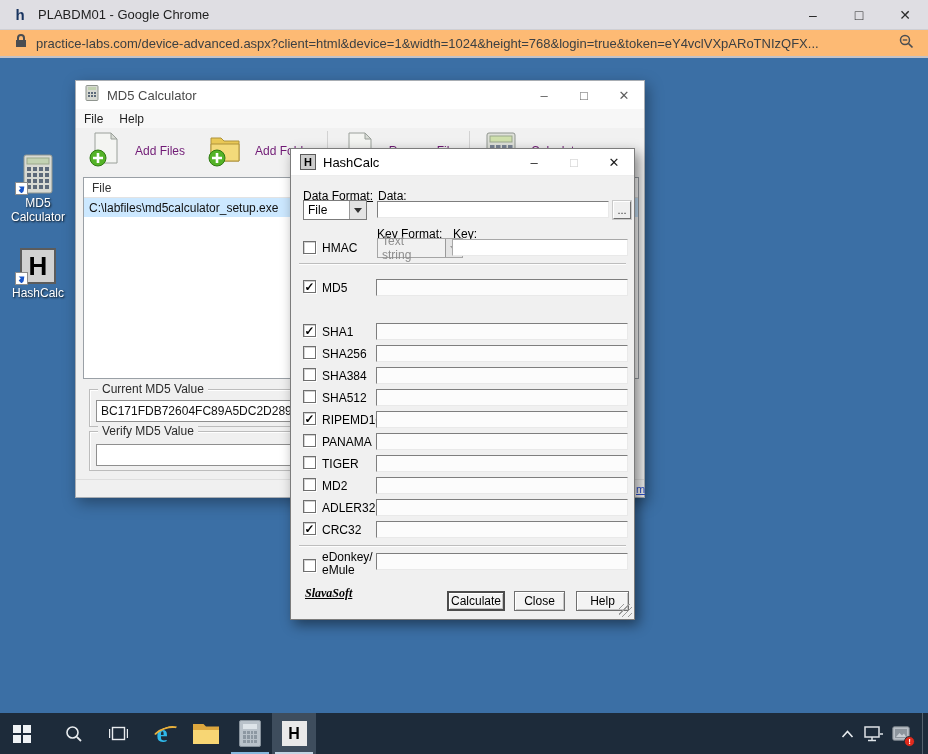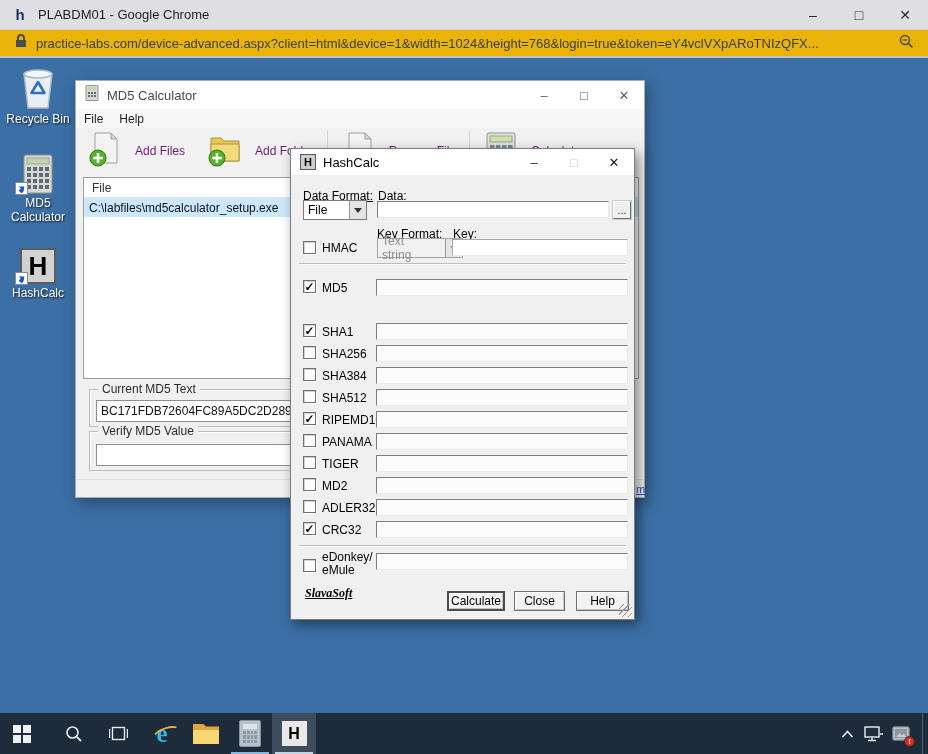--- a/index.html
+++ b/index.html
@@ -10,21 +10,21 @@
   
   .chrome-titlebar { position:absolute; left:0; top:0; width:928px; height:30px;
     background:#dfdee3; display:flex; align-items:center; border-bottom:1px solid #cfcfd4; }
   .favicon { width:16px; height:16px; margin:0 10px 0 12px; display:flex; align-items:center; justify-content:center;
     font-weight:bold; font-size:15px; color:#17335f; }
   .chrome-title { font-size:13px; color:#1f1f1f; }
   .chrome-controls { margin-left:auto; display:flex; }
   .chrome-btn { width:46px; height:30px; display:flex; align-items:center; justify-content:center;
     font-size:14px; color:#2b2b2b; cursor:default; }
   .chrome-urlbar { position:absolute; left:0; top:30px; width:928px; height:28px;
-    background:#eab308; display:flex; align-items:center; border-bottom:2px solid #c3c2c7; }
+    background:#fdba74; display:flex; align-items:center; border-bottom:2px solid #c3c2c7; }
   .lock-icon { margin:0 9px 0 15px; }
   .url-text { font-size:13px; color:#3c4043; white-space:nowrap; overflow:hidden; flex:1; }
   .zoom-icon { margin:0 14px 0 8px; }
 
   
   .desktop { position:absolute; left:0; top:58px; width:928px; height:655px; background:#3b6fa5; }
   .desk-icon { position:absolute; width:74px; text-align:center; cursor:default; }
   .desk-icon .ic { height:44px; display:flex; align-items:flex-end; justify-content:center; position:relative; }
   .desk-icon .lbl { margin-top:3px; font-size:12px; color:#fff; text-shadow:1px 1px 2px rgba(0,0,0,.85); line-height:1.15; }
   .shortcut-badge { position:absolute; left:14px; bottom:-1px; width:13px; height:13px; background:#fff;
@@ -167,30 +167,20 @@
       <svg width="15" height="15" viewBox="0 0 15 15">
           <circle cx="6" cy="6" r="4.5" fill="none" stroke="#4a4d51" stroke-width="1.5"></circle>
           <line x1="3.8" y1="6" x2="8.2" y2="6" stroke="#4a4d51" stroke-width="1.3"></line>
           <line x1="9.5" y1="9.5" x2="13.5" y2="13.5" stroke="#4a4d51" stroke-width="1.7"></line>
         </svg>
     </span>
   </div>
 
   <div class="desktop"></div>
 
-  <div class="desk-icon" style="left:1px; top:66px;">
-    <div class="ic">
-      <svg width="38" height="44" viewBox="0 0 38 44">
-        <path d="M5 8 L9 42 L29 42 L33 8 Z" fill="#e9eef3" stroke="#a9b8c6" stroke-width="1.5"></path>
-        <ellipse cx="19" cy="8" rx="14" ry="4" fill="#f5f8fa" stroke="#a9b8c6" stroke-width="1.5"></ellipse>
-        <path d="M19 16 l6.5 11 h-13 z" fill="none" stroke="#2f6fc2" stroke-width="2.6" stroke-linejoin="round"></path>
-      </svg>
-    </div>
-    <div class="lbl">Recycle Bin</div>
-  </div>
 
   <div class="desk-icon" style="left:1px; top:150px;">
     <div class="ic">
       <svg width="30" height="40" viewBox="0 0 30 40">
         <rect x="1" y="1" width="28" height="38" rx="2" fill="#d8dad3" stroke="#8f958f"></rect>
         <rect x="4" y="4" width="22" height="6" fill="#c2d2b2" stroke="#9aa78c"></rect>
         <g fill="#5d6a7a">
           <rect x="4" y="13" width="4" height="4"></rect>
             <rect x="10" y="13" width="4" height="4"></rect>
             <rect x="16" y="13" width="4" height="4"></rect>
@@ -318,21 +308,21 @@
         <span class="tool-lbl">Calculate</span>
       </div>
     </div>
 
     <div class="file-list">
       <div class="list-header">File</div>
       <div class="list-row-selected">C:\labfiles\md5calculator_setup.exe</div>
     </div>
 
     <div class="groupbox" style="top:308px; height:38px;">
-      <span class="gb-label">Current MD5 Text</span>
+      <span class="gb-label">Current MD5 Value</span>
       <div class="gb-field" style="top:10px;">BC171FDB72604FC89A5DC2D289496FF0</div>
     </div>
 
     <div class="groupbox" style="top:350px; height:40px;">
       <span class="gb-label">Verify MD5 Value</span>
       <div class="gb-field" style="top:12px;"></div>
     </div>
 
     <div class="md5-bottom-line"></div>
     <span class="partial-link">m</span>

